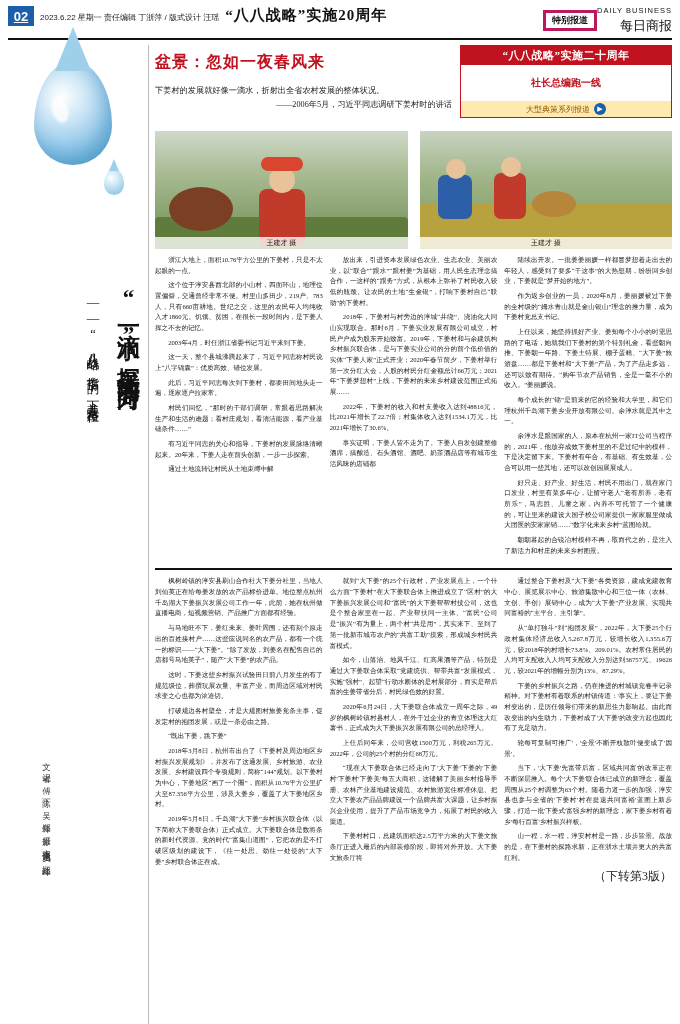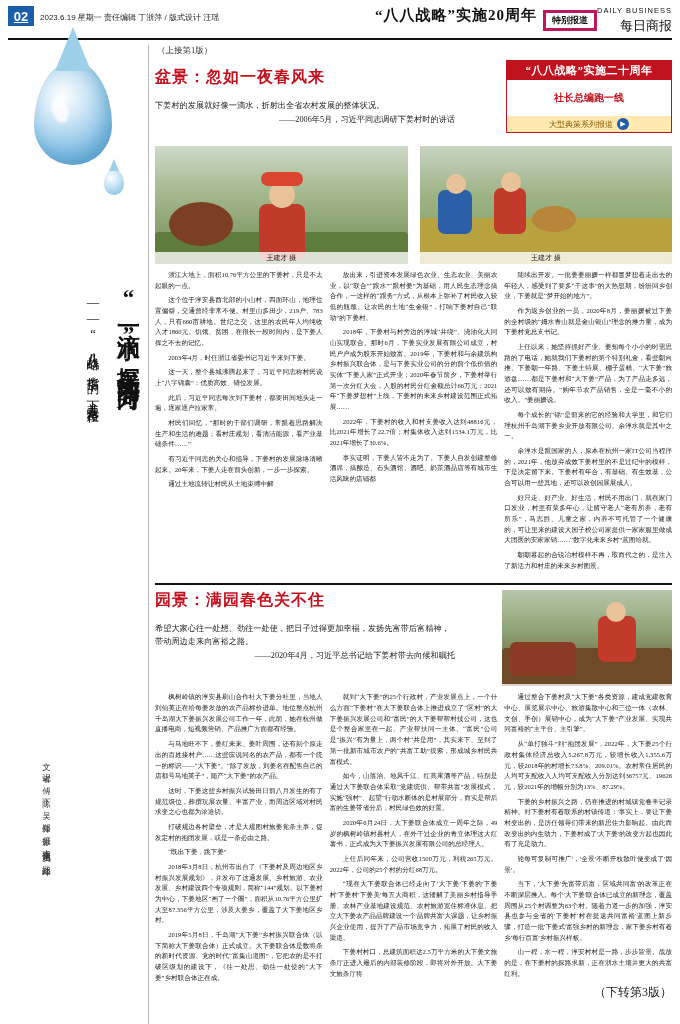--- a/index.html
+++ b/index.html
@@ -28,21 +28,21 @@
     font-family:"Liberation Sans",sans-serif;font-size:13px;font-weight:bold;
     display:flex;align-items:center;justify-content:center;
     line-height:1;
     text-decoration:underline;
   }
   .mh-meta{
     font-size:8px;color:#222;padding-top:6px;white-space:nowrap;
     font-family:"Liberation Sans",sans-serif;
   }
   .mh-center{
-    text-align:right;flex:1;padding:0 6px;
+    text-align:left;flex:1;padding:0 6px;
   }
   .mh-title{
     font-size:15px;font-weight:bold;letter-spacing:1px;
     font-family:"Liberation Serif",serif;
   }
   .mh-sub{
     display:inline-block;margin-top:2px;border:3px solid #be185d;
     padding:1px 6px;font-size:9px;font-weight:bold;
   }
   .mh-right{text-align:right;}
@@ -129,21 +129,21 @@
   }
   .h-red{
     color:#c1121f;font-size:16px;font-weight:bold;letter-spacing:1px;
     font-family:"Liberation Serif",serif;
   }
   .h-quote{
     font-size:8.2px;line-height:1.5;margin-top:12px;max-width:300px;color:#222;
   }
   .h-quote .src{display:block;text-align:right;margin-top:2px;}
   .badge{
-    width:166px;border:1px solid #c1121f;box-sizing:border-box;
+    width:212px;border:1px solid #c1121f;box-sizing:border-box;
   }
   .badge-t1{
     background:#c1121f;color:#fff;text-align:center;font-size:11px;font-weight:bold;
     padding:2px 0;letter-spacing:.5px;
   }
   .badge-t2{
     text-align:center;font-size:10px;font-weight:bold;color:#c1121f;padding:11px 0;
   }
   .badge-t3{
     background:#ffe9b0;color:#8a5a00;font-size:8px;text-align:center;padding:2px 0;
@@ -188,21 +188,21 @@
   .endnote{text-align:right;font-size:12px;margin-top:3px;}
 </style>
 </head>
 <body>
 
 <div class="page">
 
   <div class="masthead">
     <div class="mh-left">
       <div class="pagenum">02</div>
-      <div class="mh-meta">2023.6.19  星期一   责任编辑 丁浙萍 / 版式设计 汪瑶</div>
+      <div class="mh-meta">2023.6.22  星期一   责任编辑 丁浙萍 / 版式设计 汪瑶</div>
     </div>
     <div class="mh-center">
       <div class="mh-title">“八八战略”实施20周年</div>
     </div>
     <div style="padding-top:2px">
       <div class="mh-sub">特别报道</div>
     </div>
     <div class="mh-right">
       <div class="mh-brand">DAILY BUSINESS</div>
       <div class="mh-brand2">每日商报</div>
@@ -219,21 +219,20 @@
       </div>
       <div class="vert-head">
         <div class="vtitle">“一滴水”探寻大海的方向</div>
         <div class="vsub">——“八八战略”指引下的“下姜共富路径”</div>
         <div class="vcredit">文 记者 傅 下陈 吴 郑锋         摄影 本报通讯员 汪郑峰</div>
       </div>
     </div>
 
     <div class="col-main">
 
-      <div class="kicker">（上接第1版）</div>
 
       <div class="artA-head">
         <div style="flex:1">
           <div class="h-red">盆景：忽如一夜春风来</div>
           <div class="h-quote">
             <span>下姜村的发展就好像一滴水，折射出全省农村发展的整体状况。</span>
             <span class="src">——2006年5月，习近平同志调研下姜村时的讲话</span>
           </div>
         </div>
         <div class="badge">
@@ -289,36 +288,20 @@
           <p>上任以来，她坚持抓好产业、姜知每个小小的时需思路的了电话，她就我们下姜村的第个特别礼金，看些朝向推、下姜朝一年路、下姜土特展、棚子蛋糕、“大下姜”旅游盘……都是下姜村和“大下姜”产品，为了产品走多远，还可以致有期待。“购年节农产品销售，全是一毫不小的收入。”姜丽媛说。</p>
           <p>每个成长的“锦”是前来的它的经验和大学里，和它们理杭州千岛湖下姜乡业开放有限公司。余淳水就是其中之一。</p>
           <p>余淳水是跟国家的人，原本在杭州一家IT公司当程序的，2021年，他放弃成效下姜村里的不是过纪中的模样，下是决定留下来。下姜村有年合，有基础、有生效基，公合可以用一些其地，还可以改创园展展成人。</p>
           <p>好只走、好产业、好生活，村民不用出门，就在家门口发业，村里有菜多年心，让留守老人“老有所养，老有所乐”，马志胜、儿童之家，内养不可托管了一个健康的，可让里来的建设大国子校公司家提供一家家服里做成大团医的安家家销……“数字化未来乡村”蓝图绘就。</p>
           <p>朝朝暮起的合锐冶村模样不再，取而代之的，是注入了新活力和村庄的未来乡村图景。</p>
         </div>
       </div>
 
       <div class="rule-th"></div>
 
-      <div class="artB-head">
-        <div style="flex:1">
-          <div class="h-red">园景：满园春色关不住</div>
-          <div class="h-quote">
-            <span>希望大家心往一处想、劲往一处使，把日子过得更加幸福，发扬先富带后富精神，带动周边走来向富裕之路。</span>
-            <span class="src">——2020年4月，习近平总书记给下姜村带去向候和嘱托</span>
-          </div>
-        </div>
-        <div class="photoB">
-          <div class="ph-fig" style="left:0;top:58px;width:100%;height:38px;background:#6e4a28;"></div>
-          <div class="ph-fig f-coat" style="left:96px;top:26px;width:38px;height:46px;border-radius:7px;"></div>
-          <div class="ph-fig f-face" style="left:104px;top:12px;width:20px;height:20px;"></div>
-          <div class="ph-fig" style="left:8px;top:52px;width:66px;height:34px;background:#8b3a24;border-radius:6px;"></div>
-          <div class="cap"></div>
-        </div>
-      </div>
 
       <div class="cols3b">
         <div class="tcol">
           <p>枫树岭镇的淳安县刷山合作社大下姜分社里，当地人刘仙英正在给每姜发放的农产品标价进单。地位整点杭州千岛湖大下姜振兴发展公司工作一年，此前，她在杭州做直播电商，短视频营销、产品推广方面都有经验。</p>
           <p>与马地旺不下，姜红未来、姜叶周围，还有刻个原走出的百姓接村户……这些应说同名的农产品，都有一个统一的标识——“大下姜”。“除了发放，刘姜名在配售自己的店都号马地英子”，随产“大下姜”的农产品。</p>
           <p>这时，下姜这些乡村振兴试验田日前八月发生的有了规范级位，葬撰玩展农量、丰富产业，而周边区域对村民求变之心也都为浓迫切。</p>
           <p>打破规边各村壁垒，才是大规图村旅姜党条主事，促发定村的抱团发展，或是一条必由之路。</p>
           <p>“既出下姜，跳下姜”</p>
           <p>2018年3月8日，杭州市出台了《下姜村及周边地区乡村振兴发展规划》，并发布了这通发展、乡村旅游、农业发展、乡村建设四个专项规则，简称“144”规划。以下姜村为中心，下姜地区“画了一个圈”，面积从10.76平方公里扩大至87.356平方公里，涉及大姜乡，覆盖了大下姜地区乡村。</p>
           <p>2019年5月8日，千岛湖“大下姜”乡村振兴联合体（以下简称大下姜联合体）正式成立。大下姜联合体是数将条的新时代资源、党的时代“富集山道图”，它把农的是不打破区级划的建设下，《往一处思、劲往一处使的“大下姜”乡村联合体正在成。</p>

